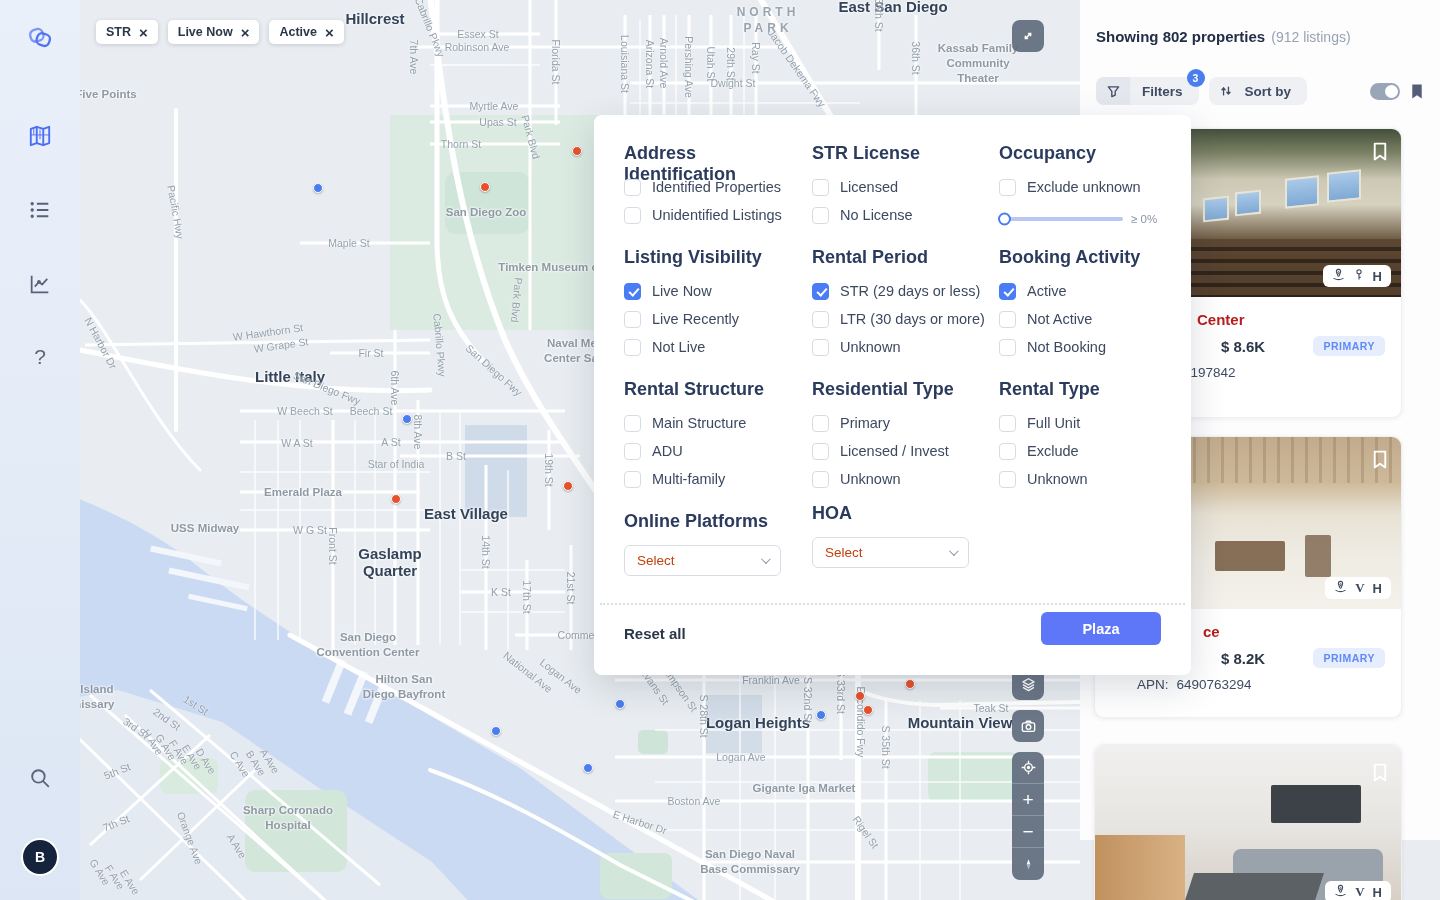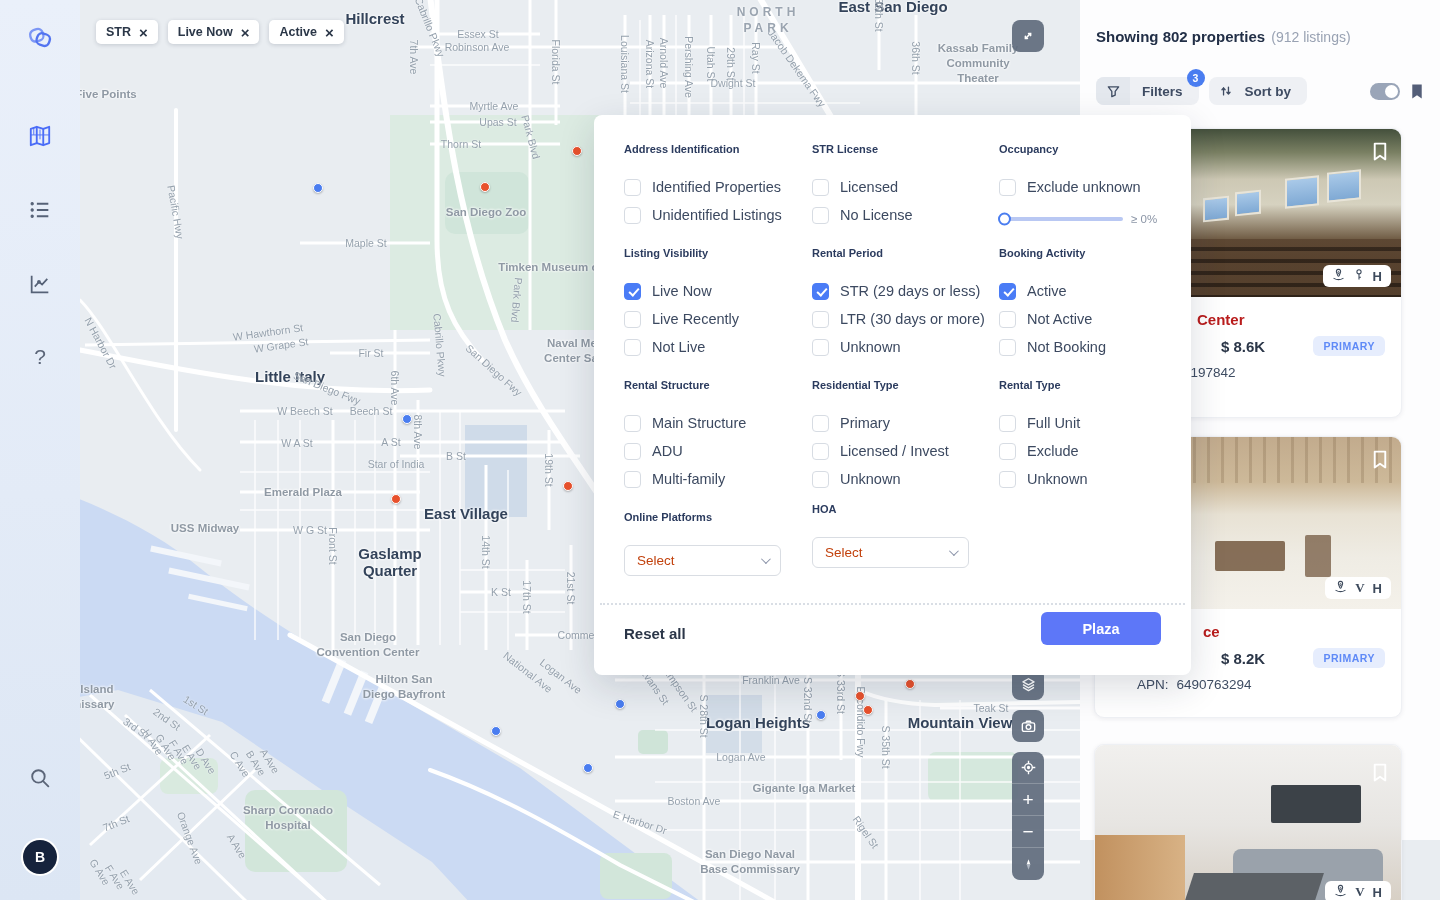--- a/index.html
+++ b/index.html
@@ -73,21 +73,21 @@
   .ph2 .furn { position:absolute; background:#6b4f35; border-radius:2px; }
   .ph3 { height:200px; background:linear-gradient(180deg,#f1f0ee 0%,#e7e5e2 40%,#ded9d2 60%,#cfc4b4 100%); }
   .ph3 .floor { position:absolute; left:0; top:90px; width:90px; height:110px; background:linear-gradient(90deg,#c1915f,#d8b285); }
   .ph3 .sofa { position:absolute; right:18px; top:104px; width:150px; height:60px; background:#9aa2ab; border-radius:8px; }
   .ph3 .tv { position:absolute; right:40px; top:40px; width:90px; height:38px; background:#3c4248; border-radius:2px; }
   .ph3 .table { position:absolute; left:90px; top:128px; width:130px; height:55px; background:#5c6166; transform:skewX(-18deg); }
 
   
   #fpanel { position:absolute; left:594px; top:115px; width:597px; height:560px; background:#fff; border-radius:8px; box-shadow:0 12px 36px rgba(25,35,60,.16); z-index:10; }
   .fp-group { position:absolute; width:185px; }
-  .fp-title { font-size:11px; font-weight:700; color:#2b3b5e; height:22px; margin-bottom:8px; }
+  .fp-title { font-size:18px; font-weight:700; color:#2b3b5e; height:22px; margin-bottom:8px; }
   .cb-row { display:flex; align-items:center; height:28px; cursor:pointer; }
   .cb { width:17px; height:17px; border-radius:4px; border:1.5px solid #d7dce3; background:#fff; margin-right:11px; position:relative; flex:none; }
   .cb.checked { background:#4a7cf6; border-color:#4a7cf6; }
   .cb.checked::after { content:""; position:absolute; left:5.5px; top:2px; width:4px; height:8px; border-right:2px solid #fff; border-bottom:2px solid #fff; transform:rotate(42deg); }
   .cb-label { font-size:14.5px; color:#3c4960; white-space:nowrap; }
   .g0 { left:30px; top:28px; } .g1 { left:218px; top:28px; }
   .g2 { left:30px; top:132px; } .g3 { left:218px; top:132px; } .g4 { left:405px; top:132px; }
   .g5 { left:30px; top:264px; } .g6 { left:218px; top:264px; } .g7 { left:405px; top:264px; }
   #occ { left:405px; top:28px; }
   .slider-row { display:flex; align-items:center; margin-top:9px; height:18px; }
@@ -261,21 +261,21 @@
       <span class="ml poi" style="left: 80px; top: 697px;">North Island
 Commissary</span>
       <span class="ml poi" style="left: 106px; top: 94px;">Five Points</span>
       <span class="ml street" style="left: 396px; top: 464px;">Star of India</span>
       <span class="ml street" style="left: 478px; top: 34px;">Essex St</span>
       <span class="ml street" style="left: 477px; top: 47px;">Robinson Ave</span>
       <span class="ml street" style="left: 733px; top: 83px;">Dwight St</span>
       <span class="ml street" style="left: 494px; top: 106px;">Myrtle Ave</span>
       <span class="ml street" style="left: 498px; top: 122px;">Upas St</span>
       <span class="ml street" style="left: 461px; top: 144px;">Thorn St</span>
-      <span class="ml street" style="left: 366px; top: 243px; text-align: center;">Maple St</span>
+      <span class="ml street" style="left: 349px; top: 243px; text-align: center;">Maple St</span>
       <span class="ml street" style="left: 371px; top: 353px;">Fir St</span>
       <span class="ml street" style="left: 281px; top: 345px; transform: translate(-50%, -50%) rotate(-8deg);">W Grape St</span>
       <span class="ml street" style="left: 268px; top: 332px; transform: translate(-50%, -50%) rotate(-8deg);">W Hawthorn St</span>
       <span class="ml street" style="left: 305px; top: 411px;">W Beech St</span>
       <span class="ml street" style="left: 371px; top: 411px;">Beech St</span>
       <span class="ml street" style="left: 297px; top: 443px;">W A St</span>
       <span class="ml street" style="left: 391px; top: 442px;">A St</span>
       <span class="ml street" style="left: 456px; top: 456px;">B St</span>
       <span class="ml street" style="left: 310px; top: 530px;">W G St</span>
       <span class="ml street" style="left: 501px; top: 592px;">K St</span>

